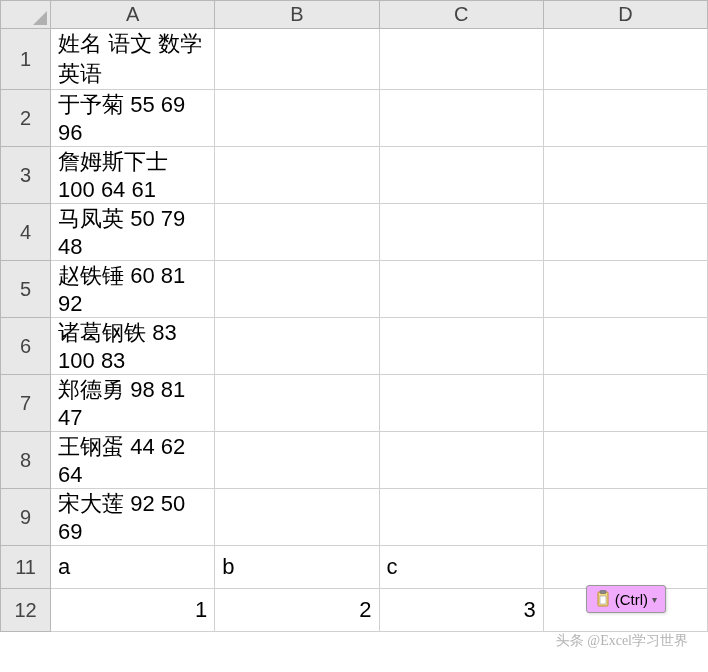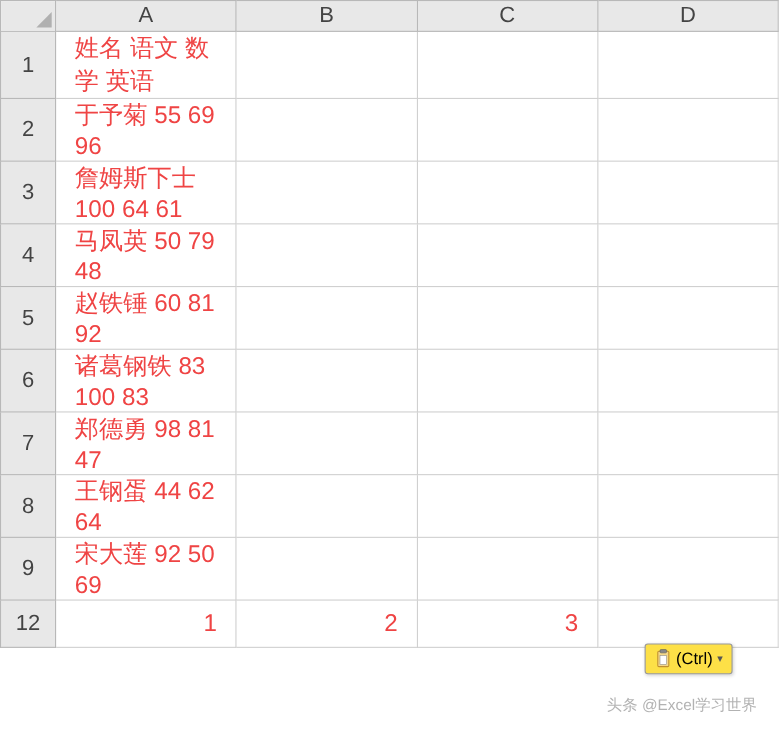--- a/index.html
+++ b/index.html
@@ -59,33 +59,33 @@
     .row-header {
       background: #e8e8e8;
       text-align: center;
       font-size: 20px;
       color: #444;
       width: 50px;
       border: 1px solid #b8b8b8;
     }
     .cell {
       font-size: 22px;
-      color: #ef4444;
-      padding: 0 17px;
+      color: #000000;
+      padding: 0 7px;
       text-align: left;
       width: 164px;
     }
     .cell.num {
       text-align: right;
     }
     .paste-btn {
       position: absolute;
       right: 42px;
       bottom: 59px;
-      background: #fde047;
+      background: #f0abfc;
       border: 1px solid #999;
       border-radius: 3px;
       padding: 4px 8px;
       font-size: 15px;
       display: flex;
       align-items: center;
       gap: 4px;
       box-shadow: 1px 1px 3px rgba(0,0,0,0.15);
       cursor: pointer;
     }
@@ -98,20 +98,21 @@
       font-size: 10px;
       color: #555;
     }
     .watermark {
       position: absolute;
       right: 20px;
       bottom: 22px;
       font-size: 14px;
       color: #999;
       opacity: 0.75;
+      font-family: Liberation Serif, serif;
     }
   </style>
 </head>
 <body>
 
 <div class="spreadsheet">
   <div class="row">
     <div class="corner">
       <div class="corner-triangle"></div>
     </div>
@@ -175,20 +176,27 @@
     <div class="cell">王钢蛋 44 62 64</div>
     <div class="cell"></div>
     <div class="cell"></div>
     <div class="cell"></div>
   </div>
   <div class="row">
     <div class="row-header">9</div>
     <div class="cell">宋大莲 92 50 69</div>
     <div class="cell"></div>
     <div class="cell"></div>
+    <div class="cell"></div>
+  </div>
+  <div class="row">
+    <div class="row-header">11</div>
+    <div class="cell">a</div>
+    <div class="cell">b</div>
+    <div class="cell">c</div>
     <div class="cell"></div>
   </div>
   <div class="row">
     <div class="row-header">12</div>
     <div class="cell num">1</div>
     <div class="cell num">2</div>
     <div class="cell num">3</div>
     <div class="cell"></div>
   </div>
 

